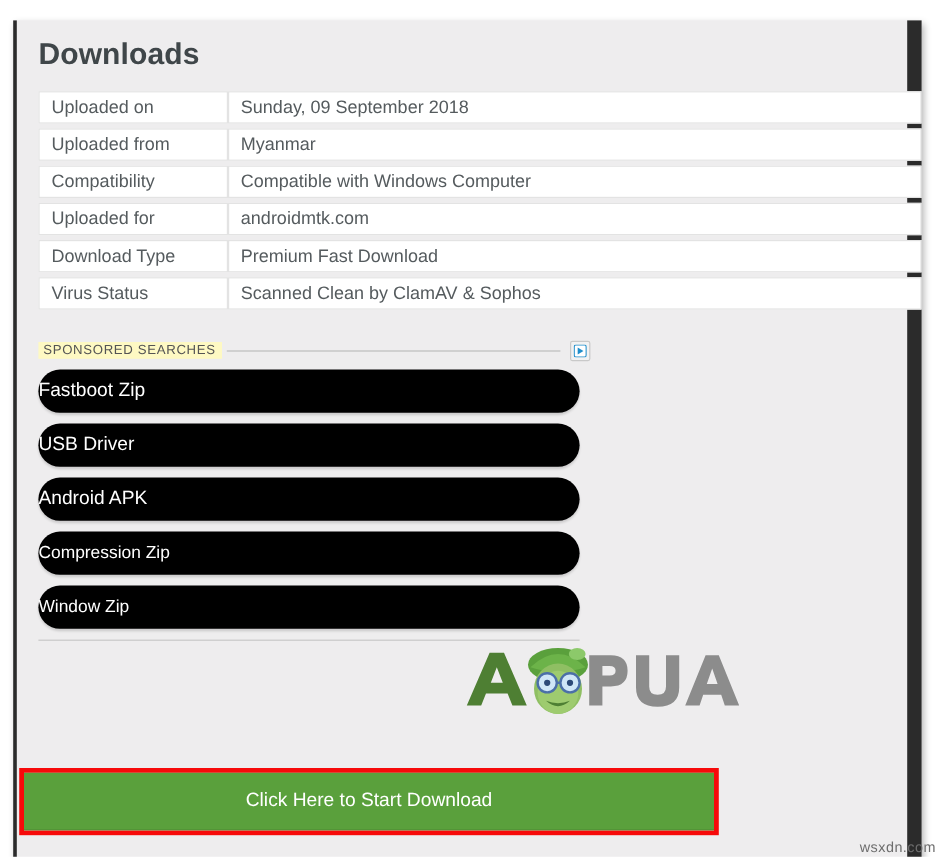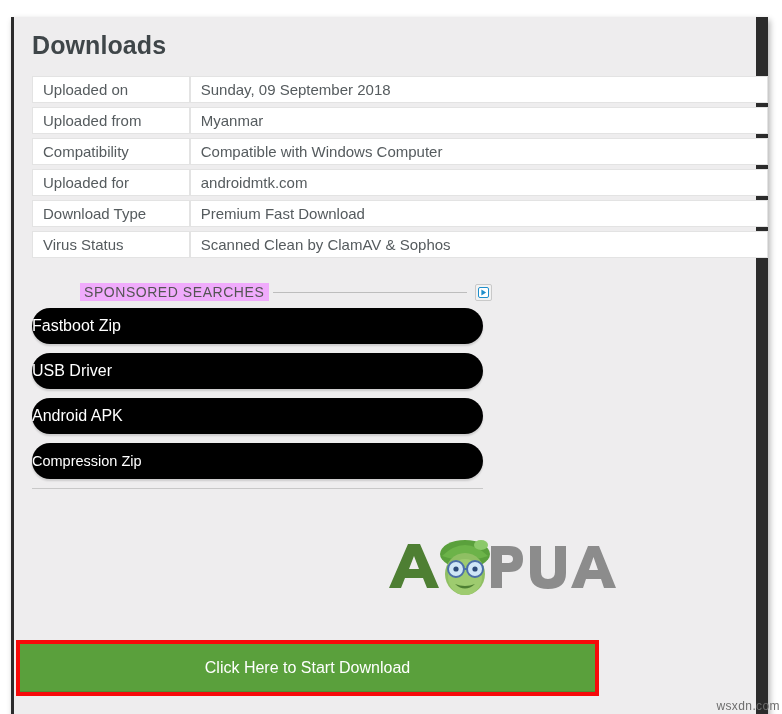--- a/index.html
+++ b/index.html
@@ -86,27 +86,26 @@
     width: 460px;
   }
   .sponsored-head {
     position: relative;
     display: flex;
     align-items: center;
     height: 16px;
     margin-bottom: 8px;
   }
   .sponsored-label {
-    font-size: 14px;
+    font-size: 11px;
     color: #545454;
     letter-spacing: 0.55px;
-    background: #f0abfc;
+    background: #fef9c3;
     padding: 1px 5px 1px 4px;
     white-space: nowrap;
-    margin-left: 48px;
   }
   .sponsored-rule {
     flex: 1 1 auto;
     height: 1px;
     background: #bdbdbd;
     margin: 0 8px 0 4px;
   }
   .adchoices {
     width: 15px;
     height: 15px;
@@ -249,20 +248,21 @@
               <polygon points="3.4,2.6 8.2,5.5 3.4,8.4" fill="#1f8ecb"></polygon>
             </svg>
           </span>
         </div>
 
         <ul class="sponsored-list">
           <li class="sponsored-item">Fastboot Zip</li>
           <li class="sponsored-item">USB Driver</li>
           <li class="sponsored-item">Android APK</li>
           <li class="sponsored-item small">Compression Zip</li>
+          <li class="sponsored-item small">Window Zip</li>
         </ul>
 
         <div class="sponsored-bottom-rule"></div>
       </div>
 
     </div>
   </div>
 
   <div class="watermark">
     <svg width="240" height="62" viewBox="0 0 240 62" aria-hidden="true">

